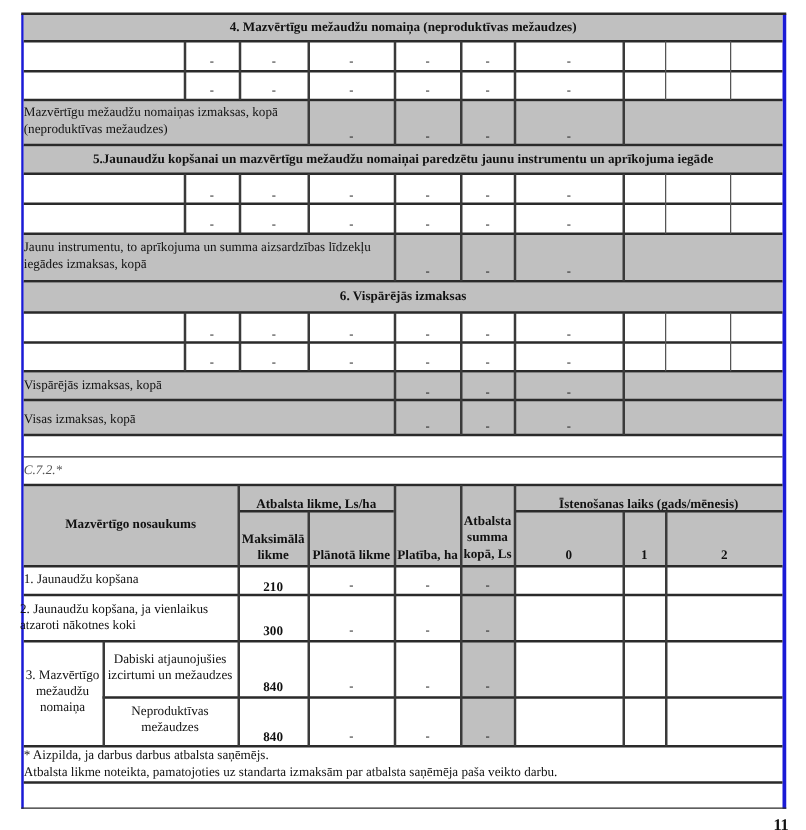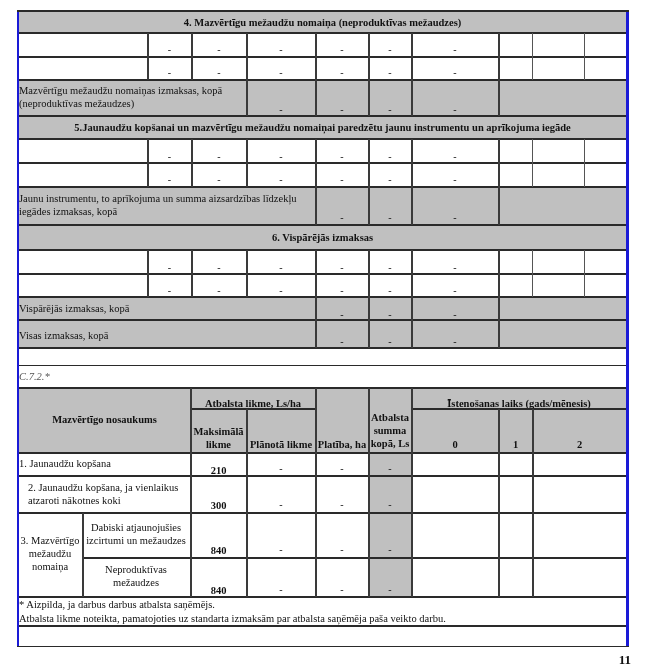--- a/index.html
+++ b/index.html
@@ -122,21 +122,21 @@
 
 <div>
   <div class="cell" style="left:19px;top:457px;width:170px;">1. Jaunaudžu kopšana</div>
   <div class="cell bold center" style="left:191px;top:464px;width:55px;">210</div>
   <span class="dash" style="left:247px;top:463px;width:68px;">-</span>
   <span class="dash" style="left:316px;top:463px;width:52px;">-</span>
   <span class="dash" style="left:369px;top:463px;width:42px;">-</span>
 </div>
 
 <div>
-  <div class="cell" style="left:28px;top:481px;width:170px;">2. Jaunaudžu kopšana, ja vienlaikus atzaroti nākotnes koki</div>
+  <div class="cell" style="left:16px;top:481px;width:170px;">2. Jaunaudžu kopšana, ja vienlaikus atzaroti nākotnes koki</div>
   <div class="cell bold center" style="left:191px;top:499px;width:55px;">300</div>
   <span class="dash" style="left:247px;top:499px;width:68px;">-</span>
   <span class="dash" style="left:316px;top:499px;width:52px;">-</span>
   <span class="dash" style="left:369px;top:499px;width:42px;">-</span>
 </div>
 
 <div class="cell center" style="left:19px;top:534px;width:62px;">3. Mazvērtīgo mežaudžu nomaiņa</div>
 <div>
   <div class="cell center" style="left:83px;top:521px;width:106px;">Dabiski atjaunojušies izcirtumi un mežaudzes</div>
   <div class="cell bold center" style="left:191px;top:544px;width:55px;">840</div>

